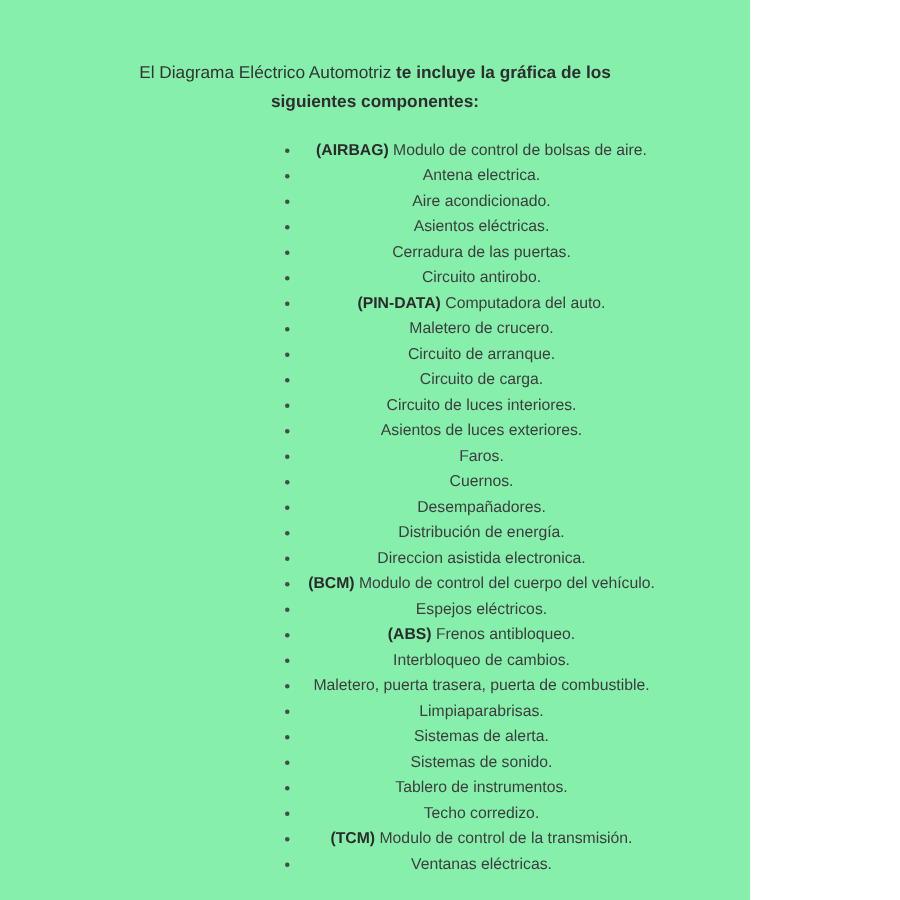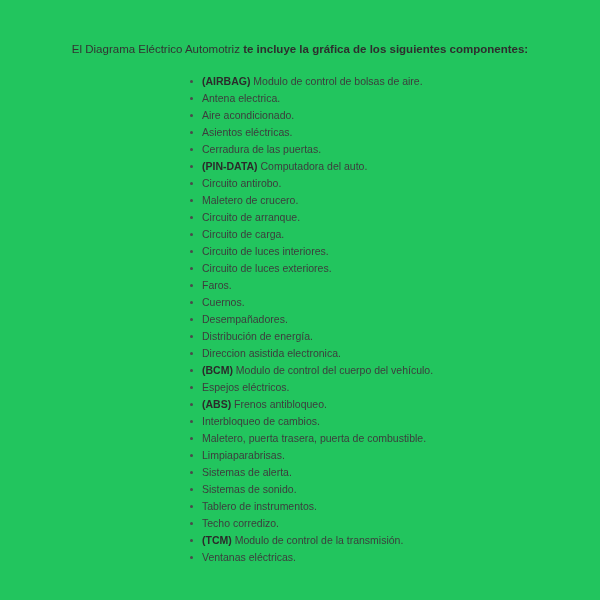--- a/index.html
+++ b/index.html
@@ -8,44 +8,45 @@
   }
   body {
     width: 600px;
     height: 600px;
     background: #ffffff;
     font-family: "Liberation Sans", sans-serif;
     color: #3b3b3b;
     overflow: hidden;
   }
   .page {
-    width: 600px;
+    width: 500px;
     height: 600px;
     box-sizing: border-box;
     padding: 36px 60px 0 60px;
-    background: #22c55e;
+    background: #86efac;
     position: relative;
   }
   .doc-heading {
     font-size: 11.5px;
     line-height: 19px;
     text-align: center;
     color: #333333;
     margin: 4px 0 14px 0;
     font-weight: 400;
     padding: 0 10px;
   }
   .doc-heading .strong {
     font-weight: bold;
     color: #2e2e2e;
   }
   ul.component-list {
     list-style: none;
     margin: 0;
     padding: 0 0 0 130px;
+    text-align: center;
   }
   ul.component-list li {
     position: relative;
     font-size: 10.5px;
     line-height: 16.5px;
     color: #3d3d3d;
     padding-left: 12px;
     margin-bottom: 0.5px;
     white-space: nowrap;
   }
@@ -72,27 +73,27 @@
   <p class="doc-heading">
     <span>El Diagrama Eléctrico Automotriz </span><span class="strong">te incluye la gráfica de los siguientes componentes:</span>
   </p>
 
   <ul class="component-list">
       <li><span class="code">(AIRBAG)</span><span> Modulo de control de bolsas de aire.</span></li>
       <li><span>Antena electrica.</span></li>
       <li><span>Aire acondicionado.</span></li>
       <li><span>Asientos eléctricas.</span></li>
       <li><span>Cerradura de las puertas.</span></li>
+      <li><span>Circuito antirobo.</span></li>
       <li><span class="code">(PIN-DATA)</span><span> Computadora del auto.</span></li>
-      <li><span>Circuito antirobo.</span></li>
       <li><span>Maletero de crucero.</span></li>
       <li><span>Circuito de arranque.</span></li>
       <li><span>Circuito de carga.</span></li>
       <li><span>Circuito de luces interiores.</span></li>
-      <li><span>Circuito de luces exteriores.</span></li>
+      <li><span>Asientos de luces exteriores.</span></li>
       <li><span>Faros.</span></li>
       <li><span>Cuernos.</span></li>
       <li><span>Desempañadores.</span></li>
       <li><span>Distribución de energía.</span></li>
       <li><span>Direccion asistida electronica.</span></li>
       <li><span class="code">(BCM)</span><span> Modulo de control del cuerpo del vehículo.</span></li>
       <li><span>Espejos eléctricos.</span></li>
       <li><span class="code">(ABS)</span><span> Frenos antibloqueo.</span></li>
       <li><span>Interbloqueo de cambios.</span></li>
       <li><span>Maletero, puerta trasera, puerta de combustible.</span></li>

